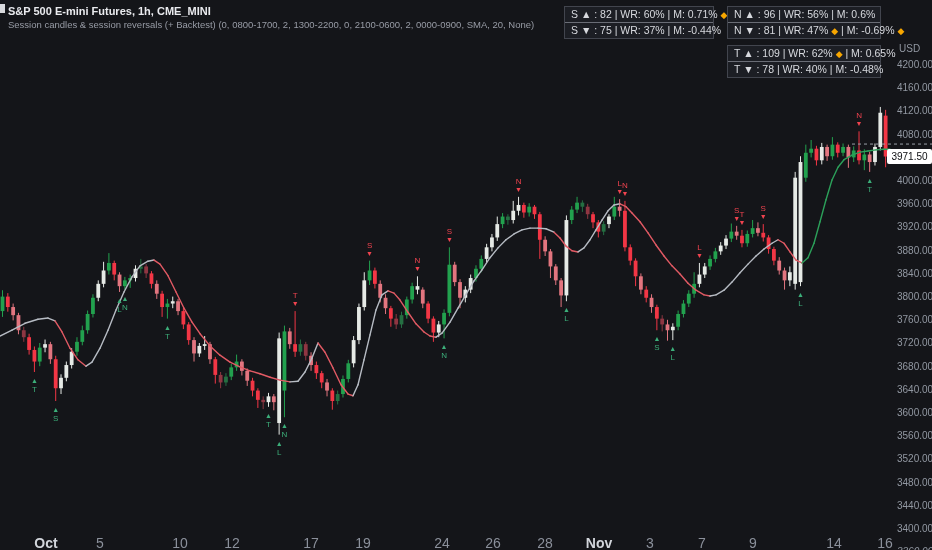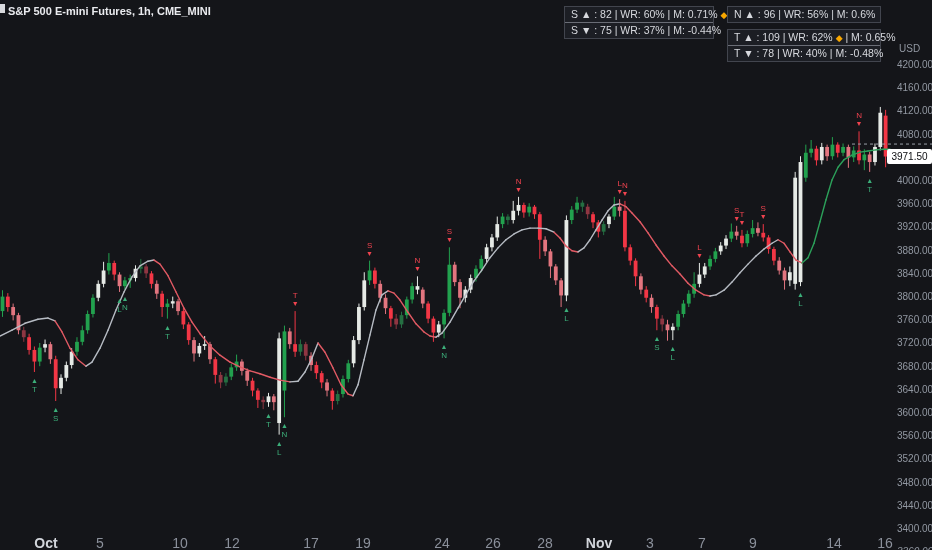--- a/index.html
+++ b/index.html
@@ -543,31 +543,33 @@
       </g>
     <g id="priceline-layer">
         <line x1="852" y1="144.06" x2="932" y2="144.06" stroke="#9aa0a8" stroke-width="1" stroke-dasharray="3,3"></line>
       </g>
   </svg>
 
   <div class="toolbar-fragment"></div>
 
   <div class="title-block">
     <div class="symbol-title">S&amp;P 500 E-mini Futures, 1h, CME_MINI</div>
+    <div class="indicator-subtitle">Session candles &amp; session reversals (+ Backtest) (0, 0800-1700, 2, 1300-2200, 0, 2100-0600, 2, 0000-0900, SMA, 20, None)</div>
   </div>
 
   <div class="stats-panel" style="left:564px;top:6px;width:150px;">
     <div class="stats-box" id="box-left-bottom">
         <div class="stats-row"><span>S ▲ : 82 | WR: 60% | M: 0.71% </span><span class="accent">◆</span></div>
         <div class="stats-row"><span>S ▼ : 75 | WR: 37% |  M: -0.44%</span></div>
       </div>
   </div>
   <div class="stats-panel" style="left:727px;top:6px;width:154px;">
     <div class="stats-box" id="box-right-top">
         <div class="stats-row"><span>N ▲ : 96 | WR: 56% | M: 0.6%</span></div>
+        <div class="stats-row"><span>N ▼ : 81 | WR: 47% </span><span class="accent">◆</span><span> | M: -0.69% </span><span class="accent">◆</span></div>
       </div>
     <div class="stats-box" id="box-right-bottom">
         <div class="stats-row"><span>T ▲ : 109 | WR: 62% </span><span class="accent">◆</span><span> | M: 0.65%</span></div>
         <div class="stats-row"><span>T ▼ : 78 | WR: 40% |  M: -0.48%</span></div>
       </div>
   </div>
 
   <div class="price-axis" id="price-axis">
     <div class="usd-label">USD</div>
   <div class="ptick" style="top: 24px;">4200.00</div>

